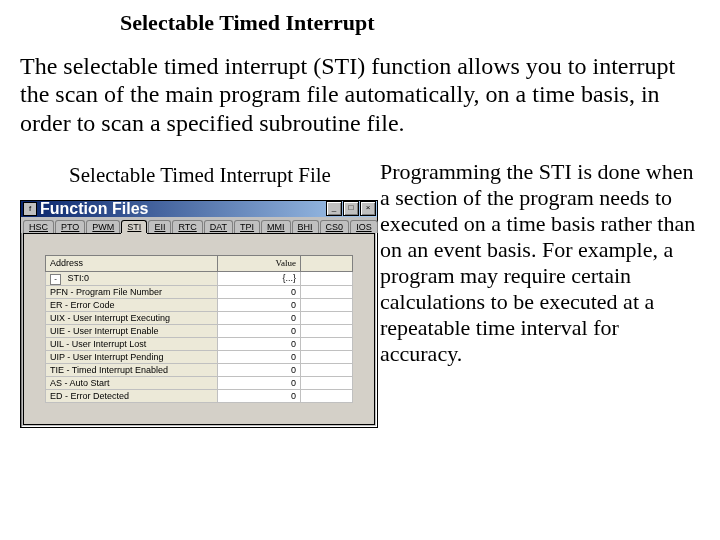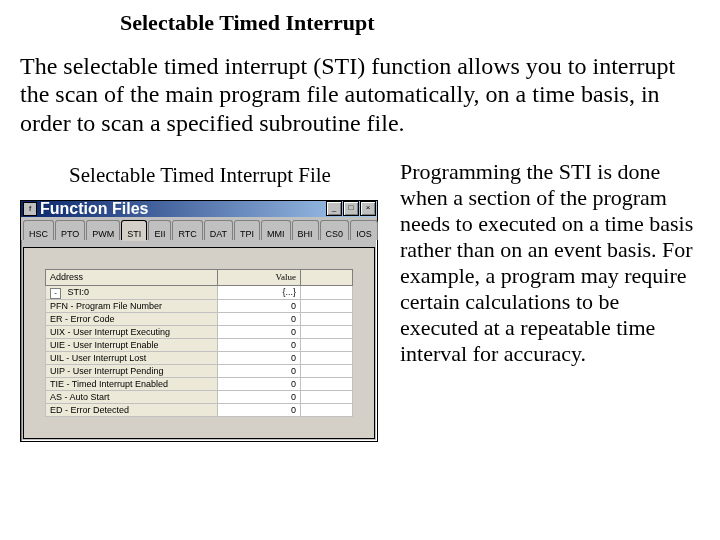--- a/index.html
+++ b/index.html
@@ -20,21 +20,20 @@
     margin: 0 0 14px 0;
     padding-left: 100px;
   }
   .intro {
     font-size: 24px;
     line-height: 1.18;
     margin: 16px 0 22px 0;
   }
   .columns {
     display: flex;
-    gap: 20px;
   }
   .left-col {
     width: 360px;
     flex: 0 0 360px;
   }
   .right-col {
     flex: 1;
     font-size: 22px;
     line-height: 1.18;
   }
@@ -84,41 +83,42 @@
     cursor: pointer;
   }
   .tabs {
     display: flex;
     gap: 0;
     padding: 3px 2px 0 2px;
     background: #c0c0c0;
     font-size: 9px;
   }
   .tab {
-    padding: 8px 5px 1px 5px;
+    padding: 1px 5px 1px 5px;
     border: 1px solid #808080;
     border-bottom: none;
     background: #c0c0c0;
     margin-right: 1px;
     border-radius: 3px 3px 0 0;
     cursor: pointer;
     position: relative;
     color:#000;
+    text-decoration:underline;
   }
   .tab.active {
     background: #d4d0c8;
     border-color: #000;
     font-weight: normal;
     z-index: 2;
     box-shadow: 0 1px 0 #d4d0c8;
   }
   .pane {
     background: #d4d0c8;
     border: 1px solid #000;
-    margin: 7px 2px 2px 2px;
+    margin: 0 2px 2px 2px;
     padding: 21px;
     position: relative;
     z-index:1;
   }
   .grid {
     width: 100%;
     border-collapse: collapse;
     background: #fff;
     font-size: 9px;
   }

